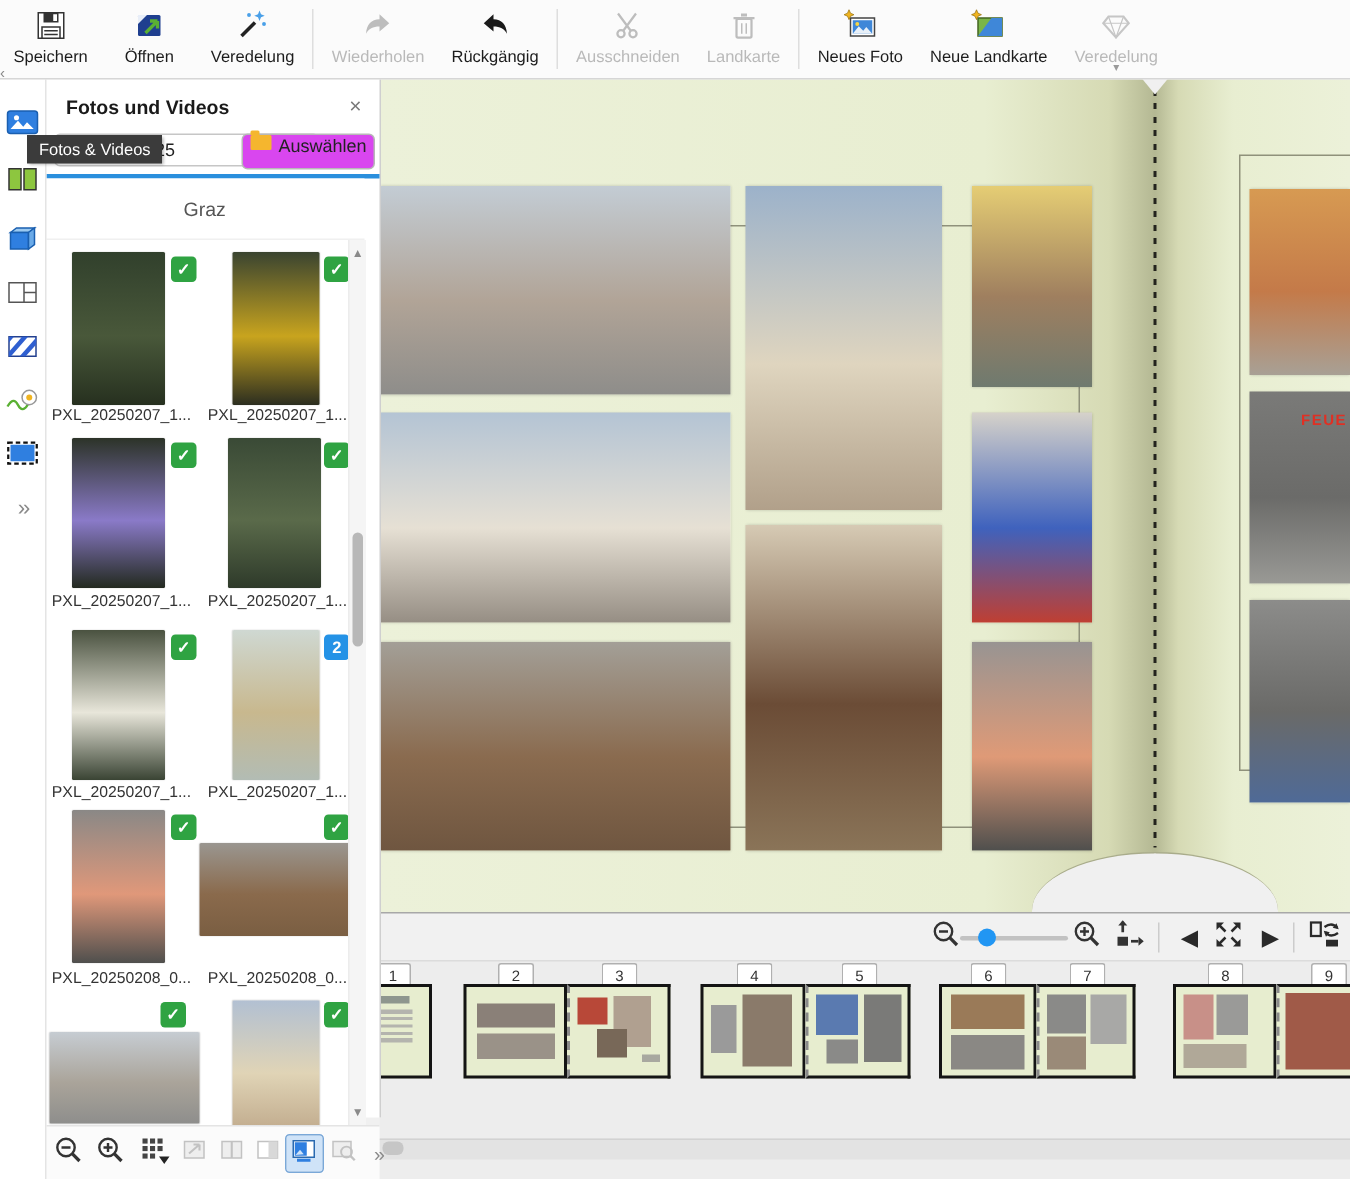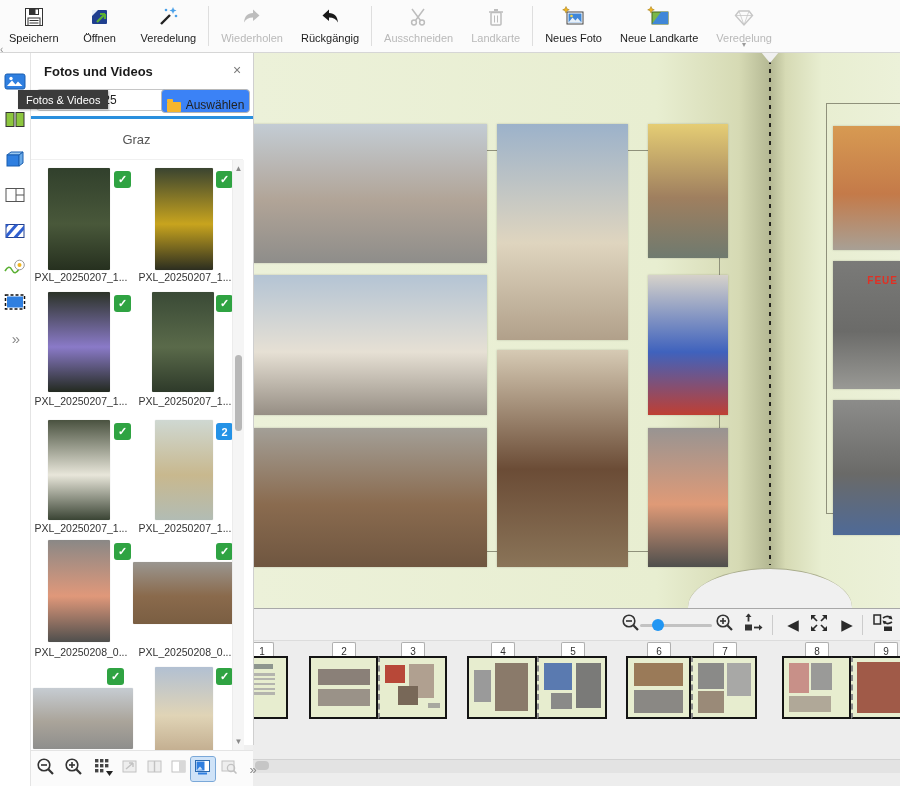--- a/index.html
+++ b/index.html
@@ -22,21 +22,21 @@
   .sb-item{position:absolute;left:2px;width:26px;height:26px;display:flex;align-items:center;justify-content:center;}
   .sb-more{font-size:15px;color:#8a8a8a;letter-spacing:-2px;}
   
   #panel{left:30px;top:52px;width:223px;height:693px;background:#ffffff;border-right:1px solid #cfcfcf;z-index:27;}
   #panel-header{position:absolute;left:0;top:0;width:223px;height:36px;}
   #panel-title{position:absolute;left:14px;top:12px;font-size:13px;font-weight:bold;color:#1a1a1a;}
   #panel-close{position:absolute;right:8px;top:10px;font-size:14px;color:#7a7a7a;width:16px;text-align:center;}
   #path-input{position:absolute;left:6px;top:37px;width:118px;height:20px;border:1px solid #c6c6c6;border-radius:4px;
               font-size:12px;color:#222;padding:0 4px 0 53px;font-family:"Liberation Sans",sans-serif;}
   #choose-btn{position:absolute;left:131px;top:37px;width:87px;height:22px;border:1px solid #b8b8b8;border-radius:4px;
-              background:#3b82f6;font-size:12px;color:#222;display:flex;align-items:flex-end;justify-content:center;gap:5px;}
+              background:#d946ef;font-size:12px;color:#222;display:flex;align-items:flex-start;justify-content:center;gap:5px;}
   .folder-glyph{width:14px;height:10px;background:#f5b62e;border-radius:1px;position:relative;display:inline-block;}
   .folder-glyph:before{content:"";position:absolute;left:0;top:-3px;width:6px;height:3px;background:#f5b62e;border-radius:1px 1px 0 0;}
   #tab-underline{position:absolute;left:0;top:64px;width:223px;height:3px;background:#2a8fdd;}
   #group-header{position:absolute;left:0;top:67px;width:213px;height:40px;background:#fff;border-bottom:1px solid #f0f0f0;
                 display:flex;align-items:center;justify-content:center;font-size:13px;color:#555;}
   #panel-scroll{position:absolute;left:0;top:108px;width:213px;height:590px;background:#fff;overflow:hidden;}
   .ph-img{position:absolute;border-radius:1px;box-shadow:0 0 1px rgba(0,0,0,.25);}
   .ph-badge{position:absolute;width:17px;height:17px;border-radius:3px;color:#fff;font-size:11px;font-weight:bold;
             display:flex;align-items:center;justify-content:center;}
   .ph-name{position:absolute;font-size:10.5px;color:#333;text-align:center;white-space:nowrap;overflow:hidden;}

